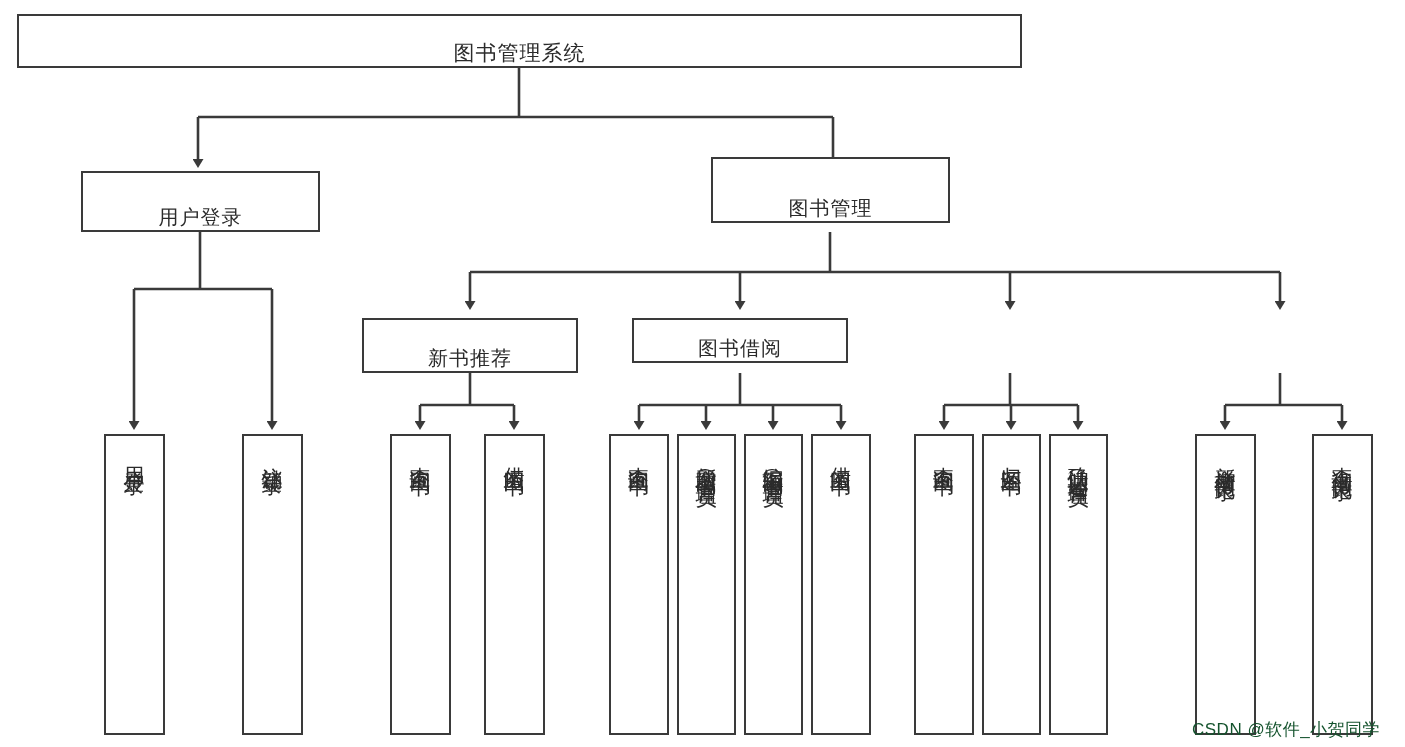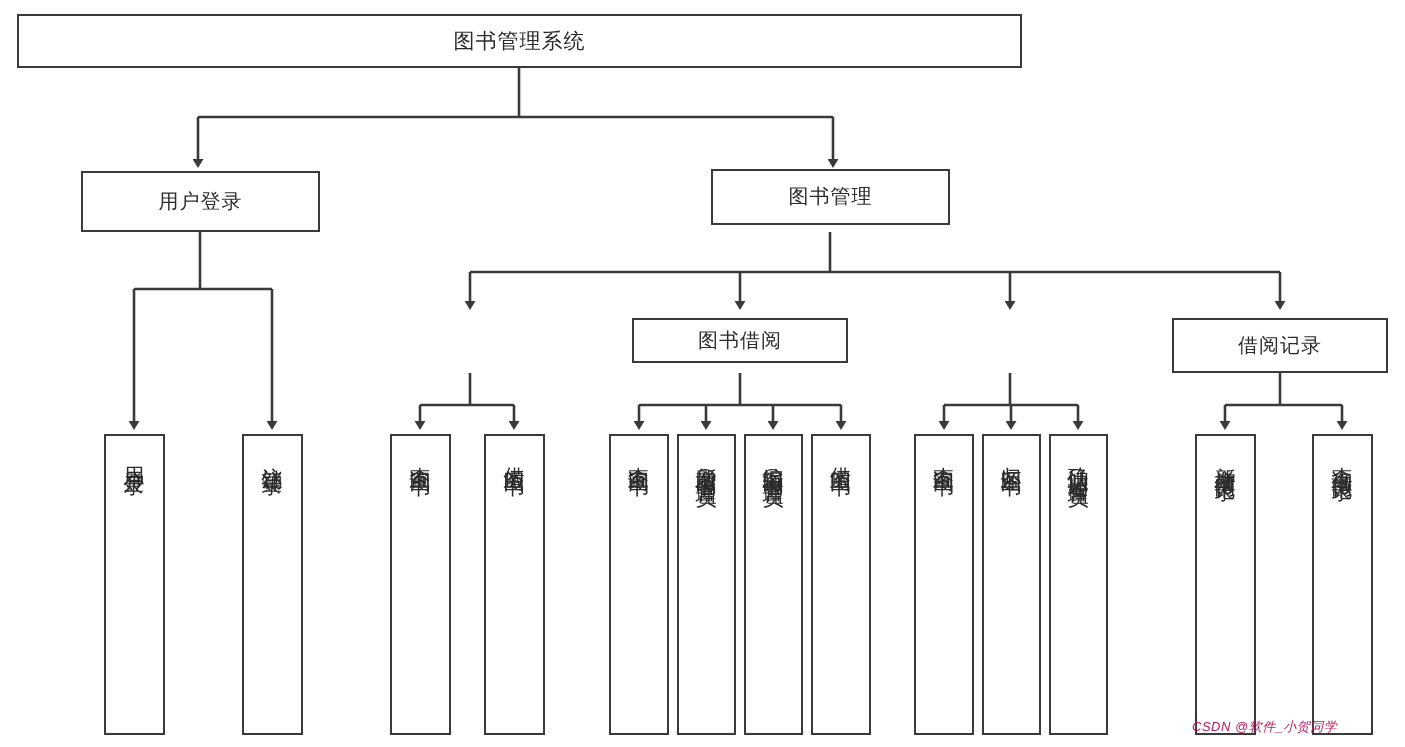--- a/index.html
+++ b/index.html
@@ -24,21 +24,21 @@
     width: 1405px;
     height: 747px;
     pointer-events: none;
   }
   .node {
     position: absolute;
     box-sizing: border-box;
     background: #ffffff;
     border: 2px solid #3a3a3a;
     display: flex;
-    align-items: center;
+    align-items: flex-end;
     justify-content: center;
     color: #2b2b2b;
   }
   .node .lbl {
     display: block;
     text-align: center;
     line-height: 1.18;
   }
   
   .node.root .lbl {
@@ -59,25 +59,24 @@
   .node.leaf .lbl {
     writing-mode: vertical-rl;
     text-orientation: upright;
     font-size: 21px;
     letter-spacing: 3px;
     line-height: 1;
     white-space: nowrap;
   }
   .watermark {
     position: absolute;
-    color: #be185d;
-    font-size: 13px;
+    color: #14532d;
+    font-size: 17px;
     letter-spacing: 0.5px;
     white-space: nowrap;
-    font-style: italic;
   }
 </style>
 </head>
 <body>
 
 <div id="canvas">
 
   <svg class="wires" viewBox="0 0 1405 747" xmlns="http://www.w3.org/2000/svg">
     <defs>
       <marker id="arrow" markerWidth="9" markerHeight="11" refX="1" refY="5.5" orient="auto" markerUnits="userSpaceOnUse">
@@ -128,29 +127,29 @@
     </g>
   </svg>
 
   <div class="node root" style="left:17px; top:14px; width:1005px; height:54px;">
     <span class="lbl">图书管理系统</span>
   </div>
 
   <div class="node h2" style="left:81px; top:171px; width:239px; height:61px;">
     <span class="lbl">用户登录</span>
   </div>
-  <div class="node h2" style="left:711px; top:169px; width:239px; height:56px;">
+  <div class="node h2" style="left:711px; top:157px; width:239px; height:66px;">
     <span class="lbl">图书管理</span>
   </div>
 
+  <div class="node h3" style="left:362px; top:318px; width:216px; height:55px;">
+    <span class="lbl">新书推荐</span>
+  </div>
   <div class="node h3" style="left:632px; top:318px; width:216px; height:45px;">
     <span class="lbl">图书借阅</span>
-  </div>
-  <div class="node h3" style="left:1172px; top:318px; width:216px; height:55px;">
-    <span class="lbl">借阅记录</span>
   </div>
 
   <div class="node leaf" style="left:104px; top:434px; width:61px; height:301px;">
     <span class="lbl">用户登录</span>
   </div>
   <div class="node leaf" style="left:242px; top:434px; width:61px; height:301px;">
     <span class="lbl">注销登录</span>
   </div>
 
   <div class="node leaf" style="left:390px; top:434px; width:61px; height:301px;">

